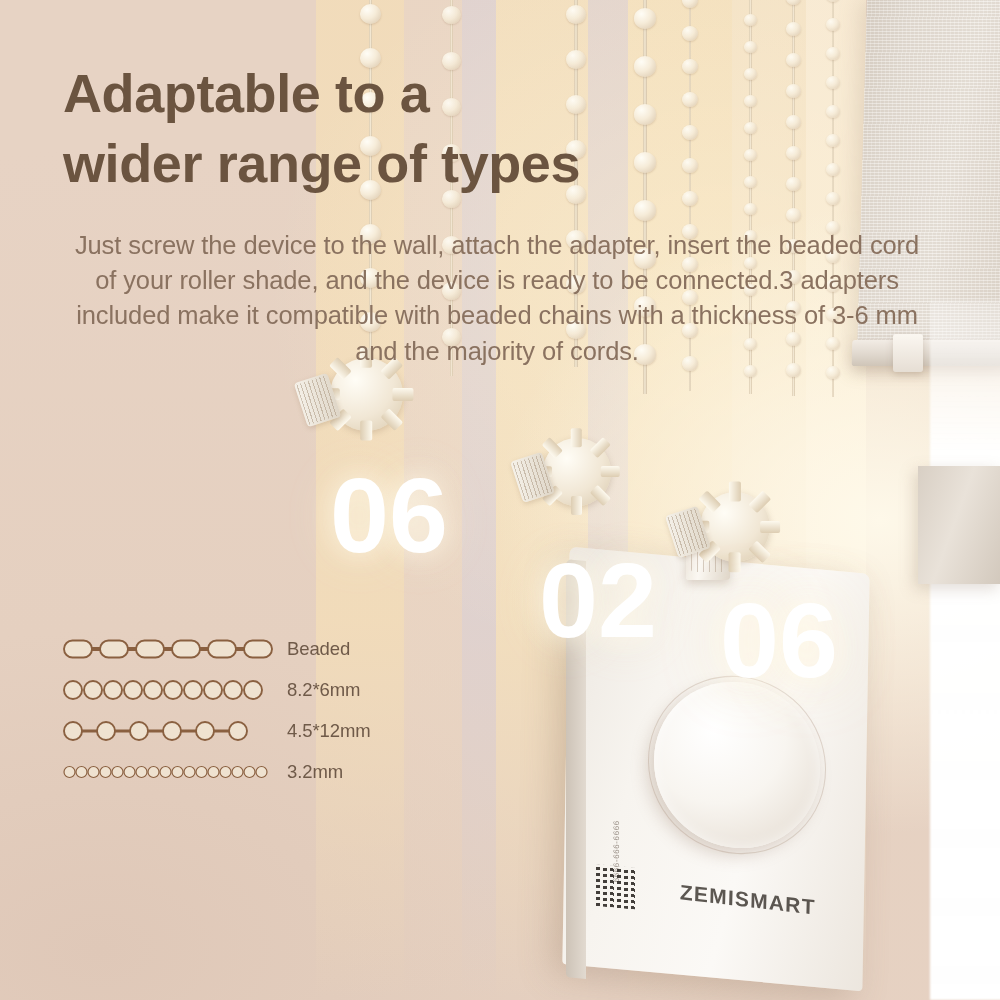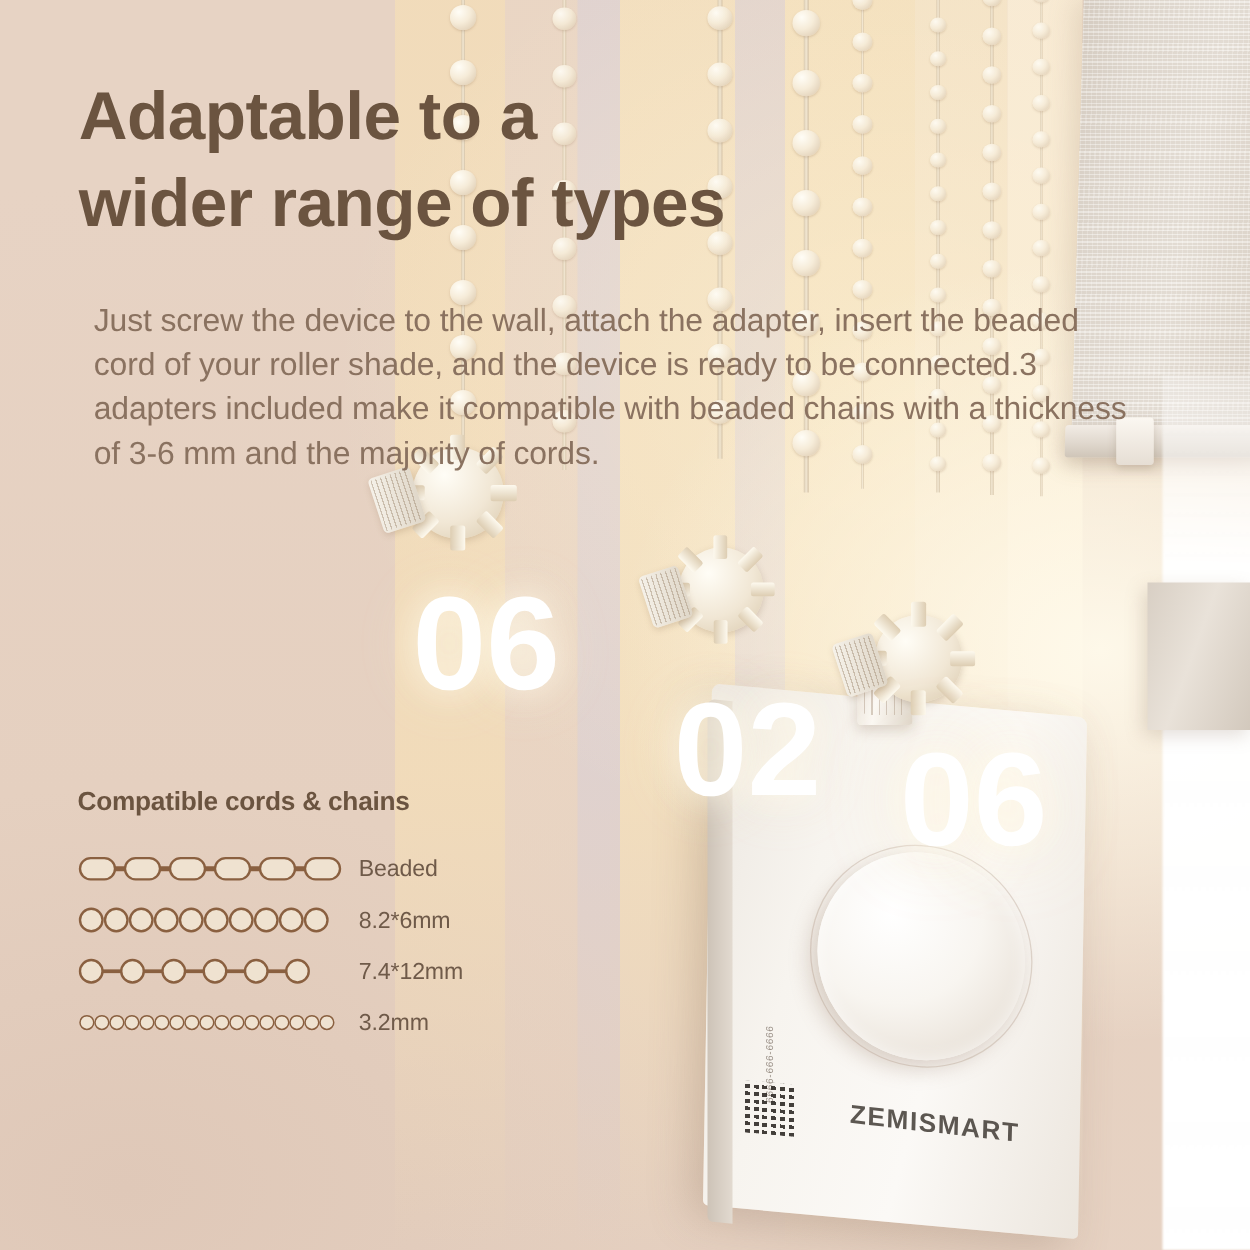--- a/index.html
+++ b/index.html
@@ -173,21 +173,21 @@
     position:absolute; left:63px; top:58px; width:680px;
     font-size:54px; line-height:1.30; font-weight:700;
     color:#6b5440; letter-spacing:-.4px;
   }
   .headline .l2 { display:block; }
   .body {
     position:absolute; left:63px; top:228px; width:868px;
     font-size:25.5px; line-height:1.38; font-weight:400;
     color:#8a7260; letter-spacing:-.1px;
   }
-  .body p { margin:12px; }
+  .body p { margin:0;text-align:center; }
 
   
   .step {
     position:absolute; color:#fff; font-weight:700;
     font-family:"Liberation Sans", sans-serif;
   }
   #step-01 { left:330px; top:455px; font-size:106px; text-shadow:0 0 26px rgba(255,250,235,.85),0 0 54px rgba(255,244,214,.6); }
   #step-02 { left:539px; top:540px; font-size:106px; text-shadow:0 0 26px rgba(255,250,235,.85),0 0 54px rgba(255,244,214,.6); }
   #step-03 { left:720px; top:580px; font-size:106px; text-shadow:0 0 30px rgba(255,250,235,.9),0 0 62px rgba(255,238,200,.7); }
 
@@ -489,21 +489,20 @@
 
   <div class="body">
     <p>Just screw the device to the wall, attach the adapter, insert the beaded cord of your roller shade, and the device is ready to be connected.3 adapters included make it compatible with beaded chains with a thickness of 3-6 mm and the majority of cords.</p>
   </div>
 
   <div class="step" id="step-01">06</div>
   <div class="step" id="step-02">02</div>
   <div class="step" id="step-03">06</div>
 
   <div class="compat">
-    <div class="compat-title">Compatible cords &amp; chains</div>
     <div id="compat-rows">
         <div class="compat-row">
           <div class="compat-icon"><svg width="212" height="30" viewBox="0 0 212 30">
               <rect x="2" y="6.5" width="28" height="17" rx="8.5" fill="#efe2d0" stroke="#8a6040" stroke-width="1.9"></rect>
               <rect x="30" y="13" width="8" height="4" fill="#8a6040"></rect>
               <rect x="38" y="6.5" width="28" height="17" rx="8.5" fill="#efe2d0" stroke="#8a6040" stroke-width="1.9"></rect>
               <rect x="66" y="13" width="8" height="4" fill="#8a6040"></rect>
               <rect x="74" y="6.5" width="28" height="17" rx="8.5" fill="#efe2d0" stroke="#8a6040" stroke-width="1.9"></rect>
               <rect x="102" y="13" width="8" height="4" fill="#8a6040"></rect>
               <rect x="110" y="6.5" width="28" height="17" rx="8.5" fill="#efe2d0" stroke="#8a6040" stroke-width="1.9"></rect>
@@ -536,21 +535,21 @@
               <ellipse cx="44" cy="15" rx="9" ry="9" fill="#efe2d0" stroke="#8a6040" stroke-width="1.9"></ellipse>
               <rect x="53" y="13.5" width="15" height="3" fill="#8a6040"></rect>
               <ellipse cx="77" cy="15" rx="9" ry="9" fill="#efe2d0" stroke="#8a6040" stroke-width="1.9"></ellipse>
               <rect x="86" y="13.5" width="15" height="3" fill="#8a6040"></rect>
               <ellipse cx="110" cy="15" rx="9" ry="9" fill="#efe2d0" stroke="#8a6040" stroke-width="1.9"></ellipse>
               <rect x="119" y="13.5" width="15" height="3" fill="#8a6040"></rect>
               <ellipse cx="143" cy="15" rx="9" ry="9" fill="#efe2d0" stroke="#8a6040" stroke-width="1.9"></ellipse>
               <rect x="152" y="13.5" width="15" height="3" fill="#8a6040"></rect>
               <ellipse cx="176" cy="15" rx="9" ry="9" fill="#efe2d0" stroke="#8a6040" stroke-width="1.9"></ellipse>
             </svg></div>
-          <div class="compat-label">7.4*12mm</div>
+          <div class="compat-label">4.5*12mm</div>
         </div>
         <div class="compat-row">
           <div class="compat-icon"><svg width="212" height="30" viewBox="0 0 212 30">
               <ellipse cx="7.5" cy="15" rx="5.5" ry="5.5" fill="#efe2d0" stroke="#8a6040" stroke-width="1.2"></ellipse>
               <ellipse cx="19.5" cy="15" rx="5.5" ry="5.5" fill="#efe2d0" stroke="#8a6040" stroke-width="1.2"></ellipse>
               <ellipse cx="31.5" cy="15" rx="5.5" ry="5.5" fill="#efe2d0" stroke="#8a6040" stroke-width="1.2"></ellipse>
               <ellipse cx="43.5" cy="15" rx="5.5" ry="5.5" fill="#efe2d0" stroke="#8a6040" stroke-width="1.2"></ellipse>
               <ellipse cx="55.5" cy="15" rx="5.5" ry="5.5" fill="#efe2d0" stroke="#8a6040" stroke-width="1.2"></ellipse>
               <ellipse cx="67.5" cy="15" rx="5.5" ry="5.5" fill="#efe2d0" stroke="#8a6040" stroke-width="1.2"></ellipse>
               <ellipse cx="79.5" cy="15" rx="5.5" ry="5.5" fill="#efe2d0" stroke="#8a6040" stroke-width="1.2"></ellipse>

